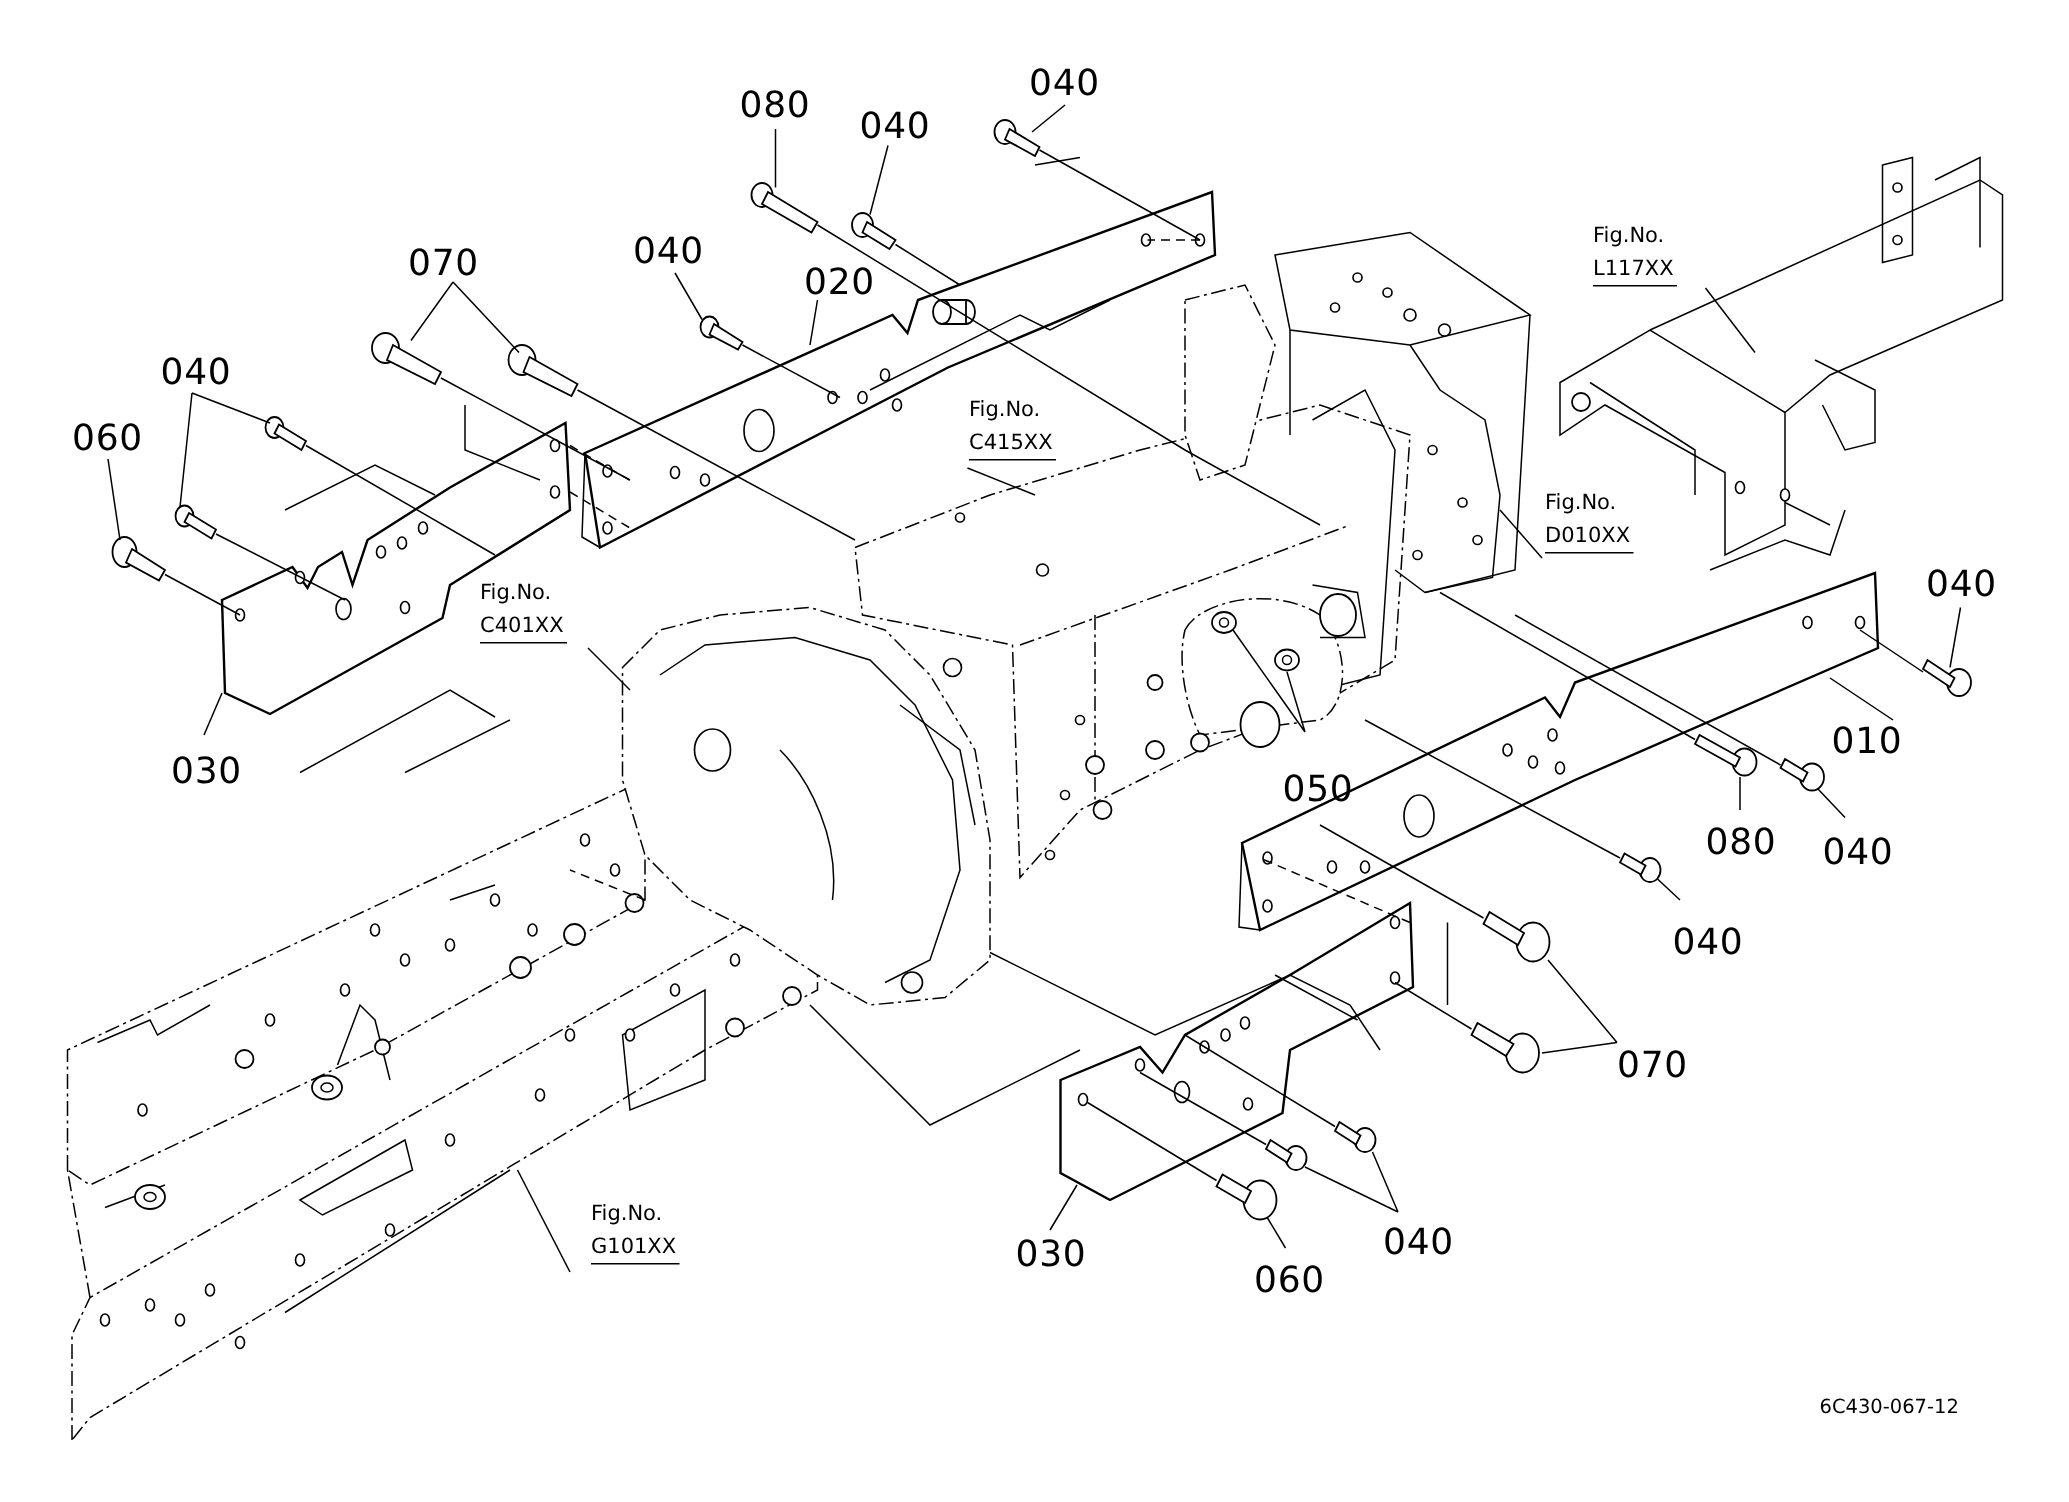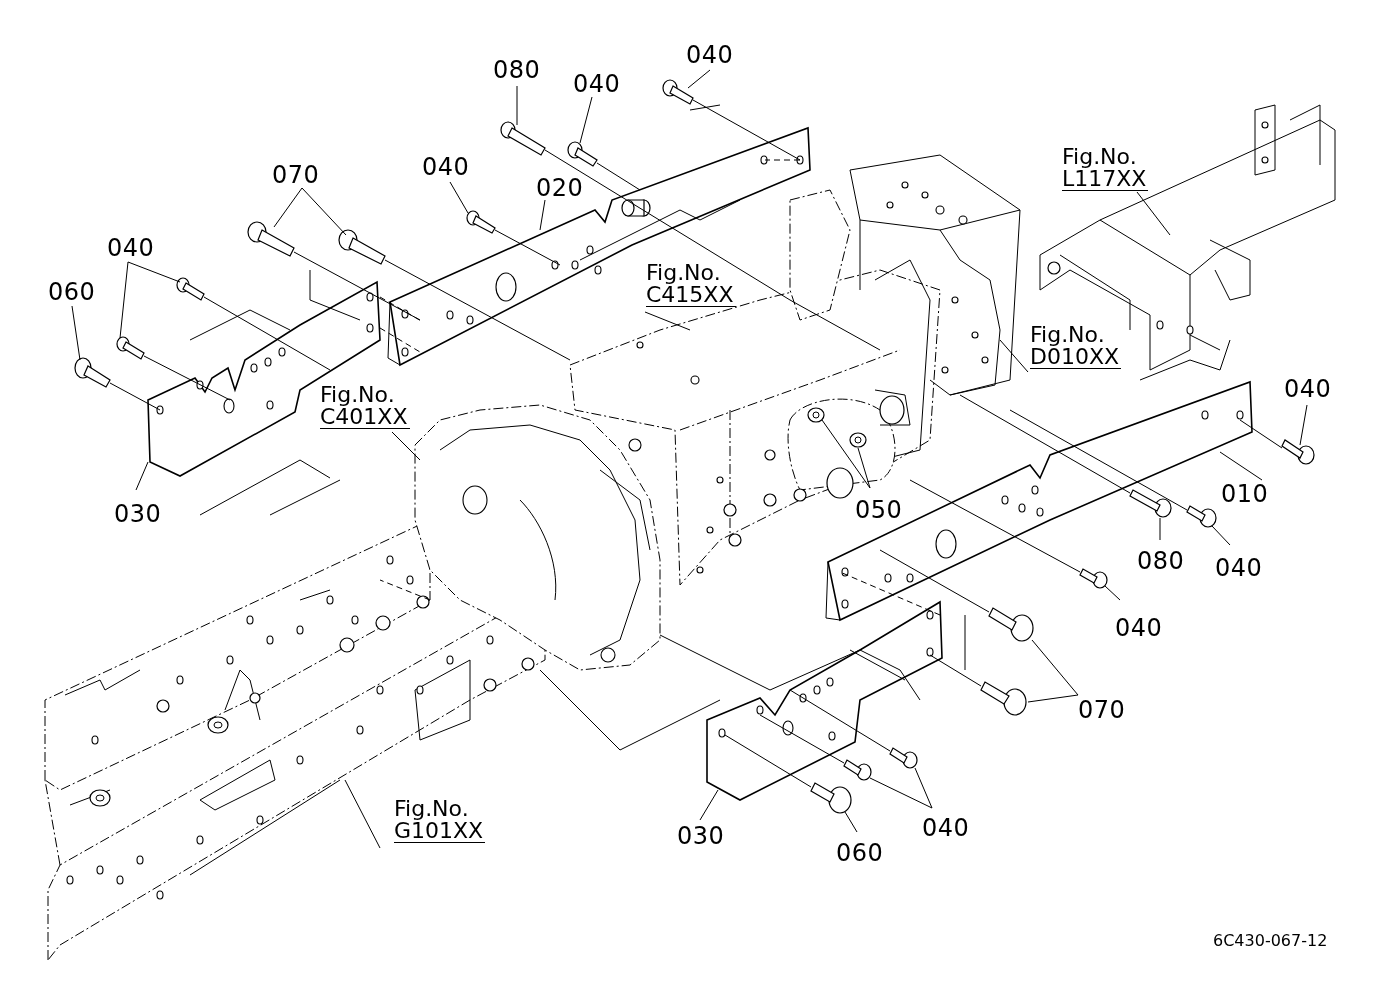--- a/index.html
+++ b/index.html
@@ -7,23 +7,23 @@
     #canvas { position:absolute; left:0; top:0; width:1379px; height:1001px;text-decoration:underline; }
     svg { position:absolute; left:0; top:0; }
     .thin { stroke:#000; stroke-width:1; fill:none; }
     .dash { stroke:#000; stroke-width:1; fill:none; stroke-dasharray:6 4; }
     .dashdot { stroke:#000; stroke-width:1; fill:none; stroke-dasharray:10 3 2 3; }
     .plate { stroke:#000; stroke-width:1.6; fill:#fff; }
     .ghost { stroke:#000; stroke-width:1; fill:#fff; stroke-dasharray:10 3 2 3; }
     .hole { stroke:#000; stroke-width:1.1; fill:#fff; }
     .bolt { stroke:#000; stroke-width:1.2; fill:#fff; }
     .label { position:absolute; font-size:24px; color:#000; white-space:nowrap; letter-spacing:0.5px; line-height:1; }
-    .fig { position:absolute; font-size:22px; color:#000; line-height:22px; white-space:nowrap; }
+    .fig { position:absolute; font-size:14px; color:#000; line-height:22px; white-space:nowrap; }
     .fig .code { display:block; border-bottom:1.5px solid #000; padding-right:2px;text-align:right; }
-    .code-label { position:absolute; font-size:16px; color:#000; white-space:nowrap; }
+    .code-label { position:absolute; font-size:13px; color:#000; white-space:nowrap; }
   </style>
 </head>
 <body>
 
 <div id="canvas">
   <svg width="1379" height="1001" viewBox="0 0 1379 1001">
 
     <g>
       <path class="ghost" d="M48,960 L48,890 L60,865 L545,590 L545,660 L470,700 L60,945 Z"></path>
       <path class="ghost" d="M45,780 L45,700 L430,520 L430,600 L250,700 L60,790 Z"></path>
@@ -361,21 +361,21 @@
 
   <span class="label" style="left:493px;top:58px;">080</span>
   <span class="label" style="left:573px;top:72px;">040</span>
   <span class="label" style="left:686px;top:43px;">040</span>
   <span class="label" style="left:272px;top:163px;">070</span>
   <span class="label" style="left:422px;top:155px;">040</span>
   <span class="label" style="left:520px;top:176px;margin-left:16px;">020</span>
   <span class="label" style="left:107px;top:236px;">040</span>
   <span class="label" style="left:48px;top:280px;">060</span>
   <span class="label" style="left:114px;top:502px;">030</span>
-  <span class="label" style="left:855px;top:498px;">050</span>
+  <span class="label" style="left:855px;top:514px;">050</span>
   <span class="label" style="left:1284px;top:377px;">040</span>
   <span class="label" style="left:1221px;top:482px;">010</span>
   <span class="label" style="left:1137px;top:549px;">080</span>
   <span class="label" style="left:1215px;top:556px;">040</span>
   <span class="label" style="left:1115px;top:616px;">040</span>
   <span class="label" style="left:1078px;top:698px;">070</span>
   <span class="label" style="left:677px;top:824px;">030</span>
   <span class="label" style="left:922px;top:816px;">040</span>
   <span class="label" style="left:836px;top:841px;">060</span>
 

